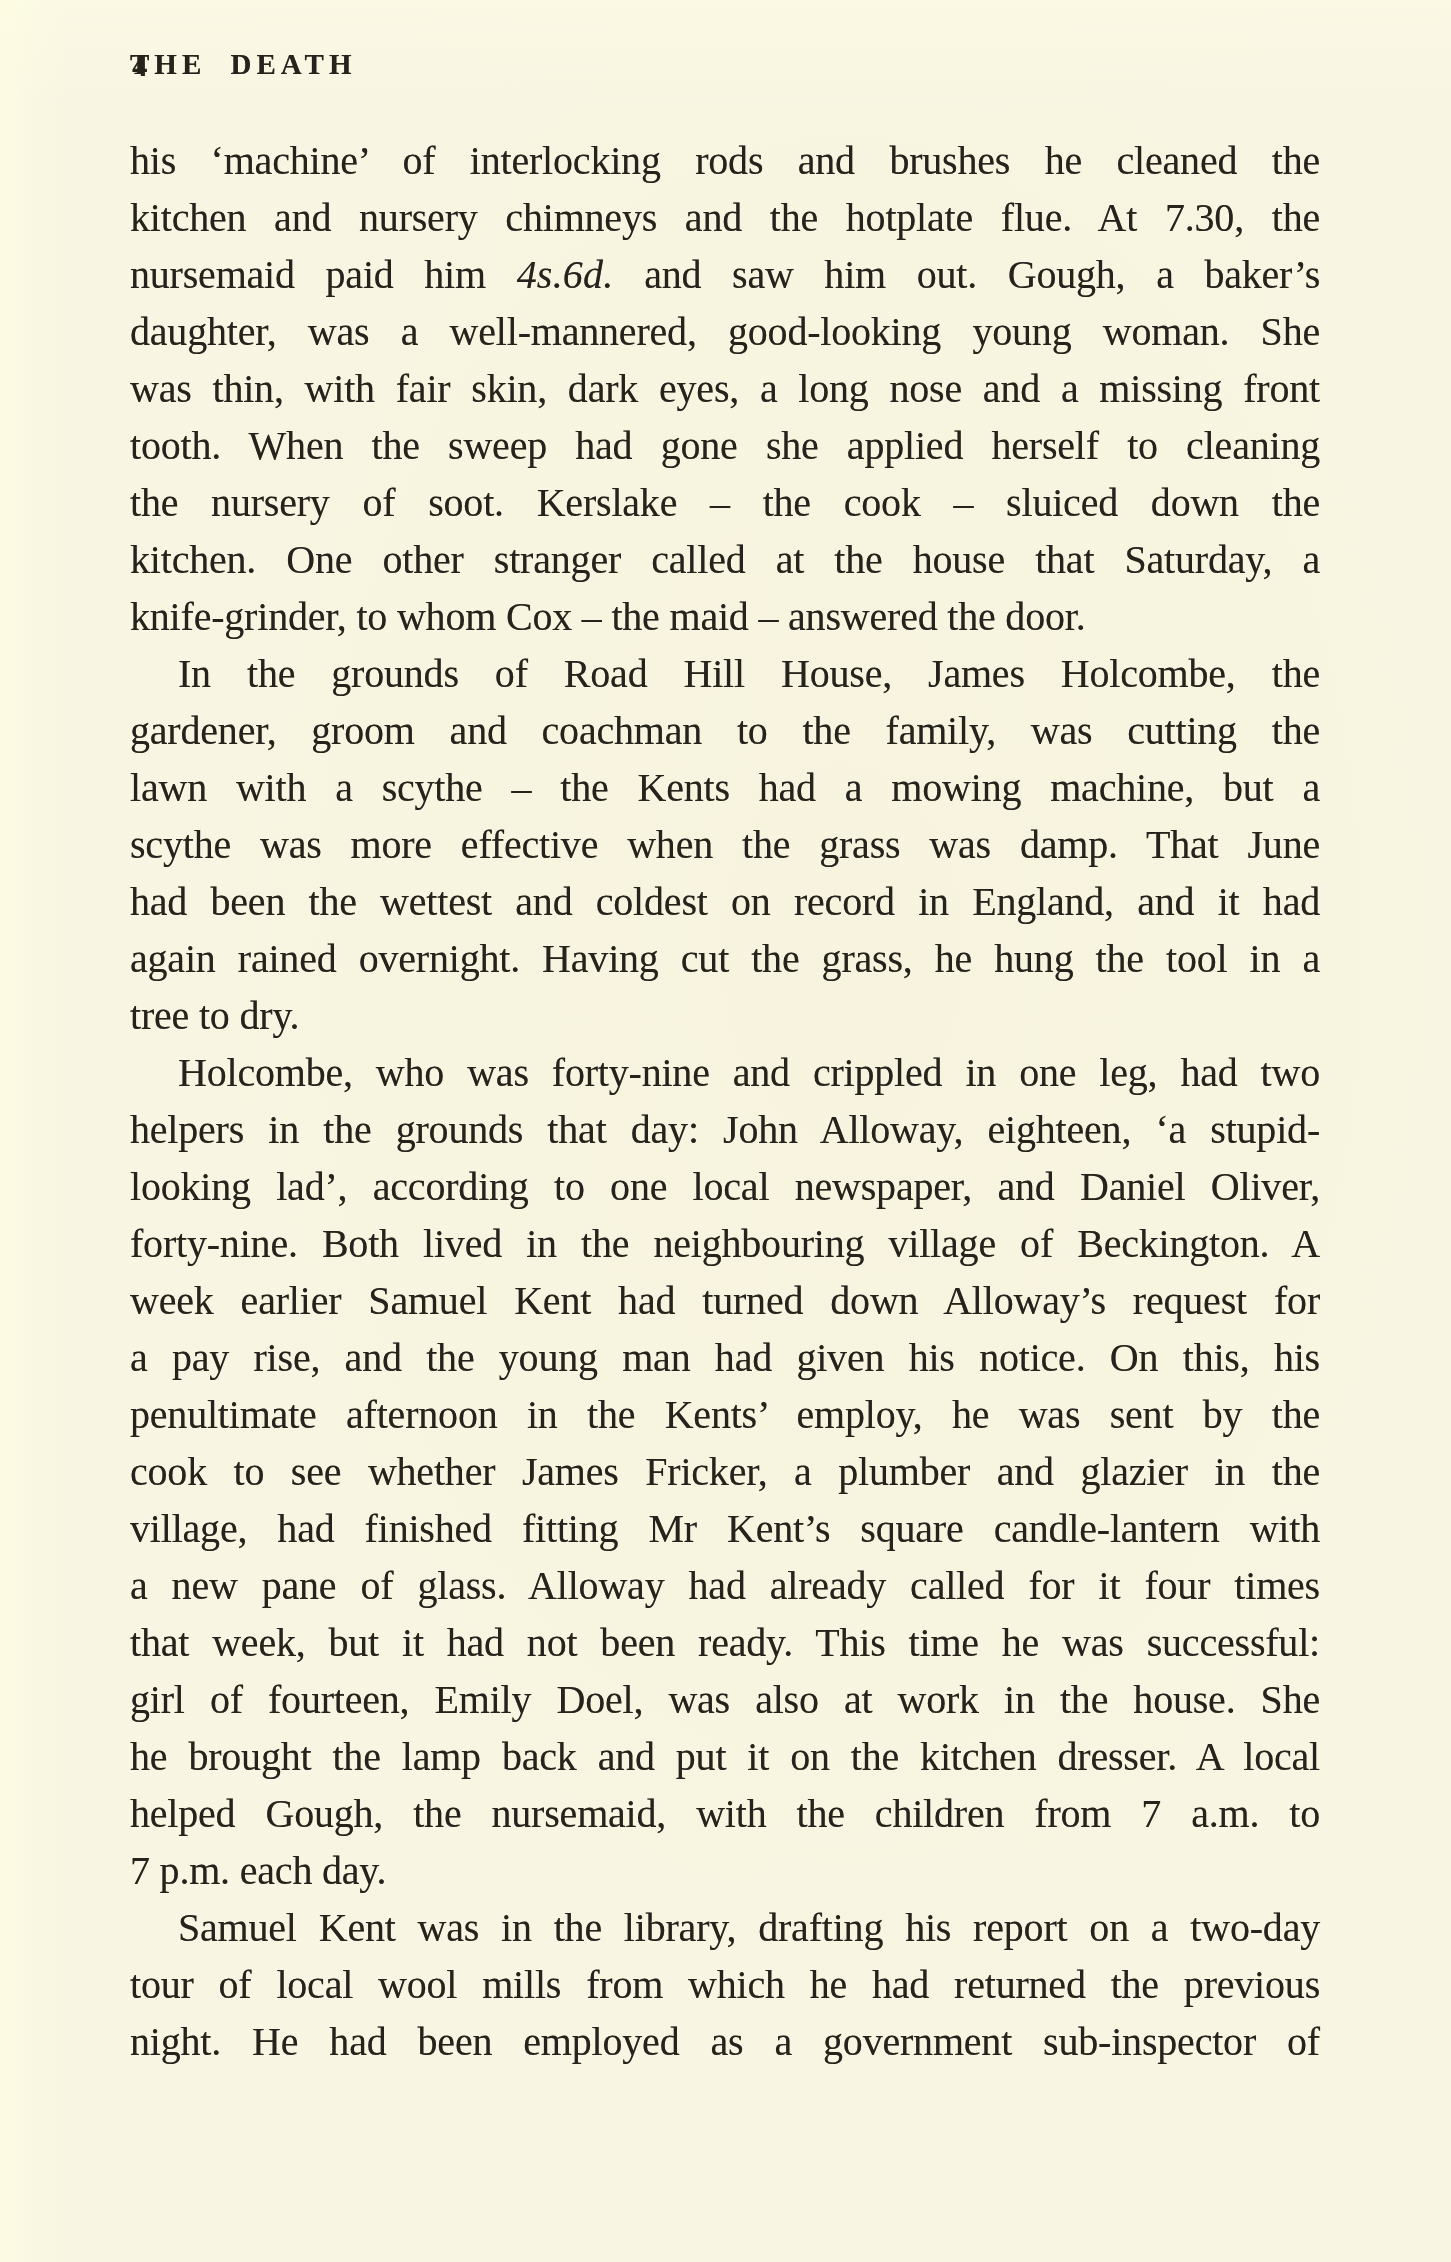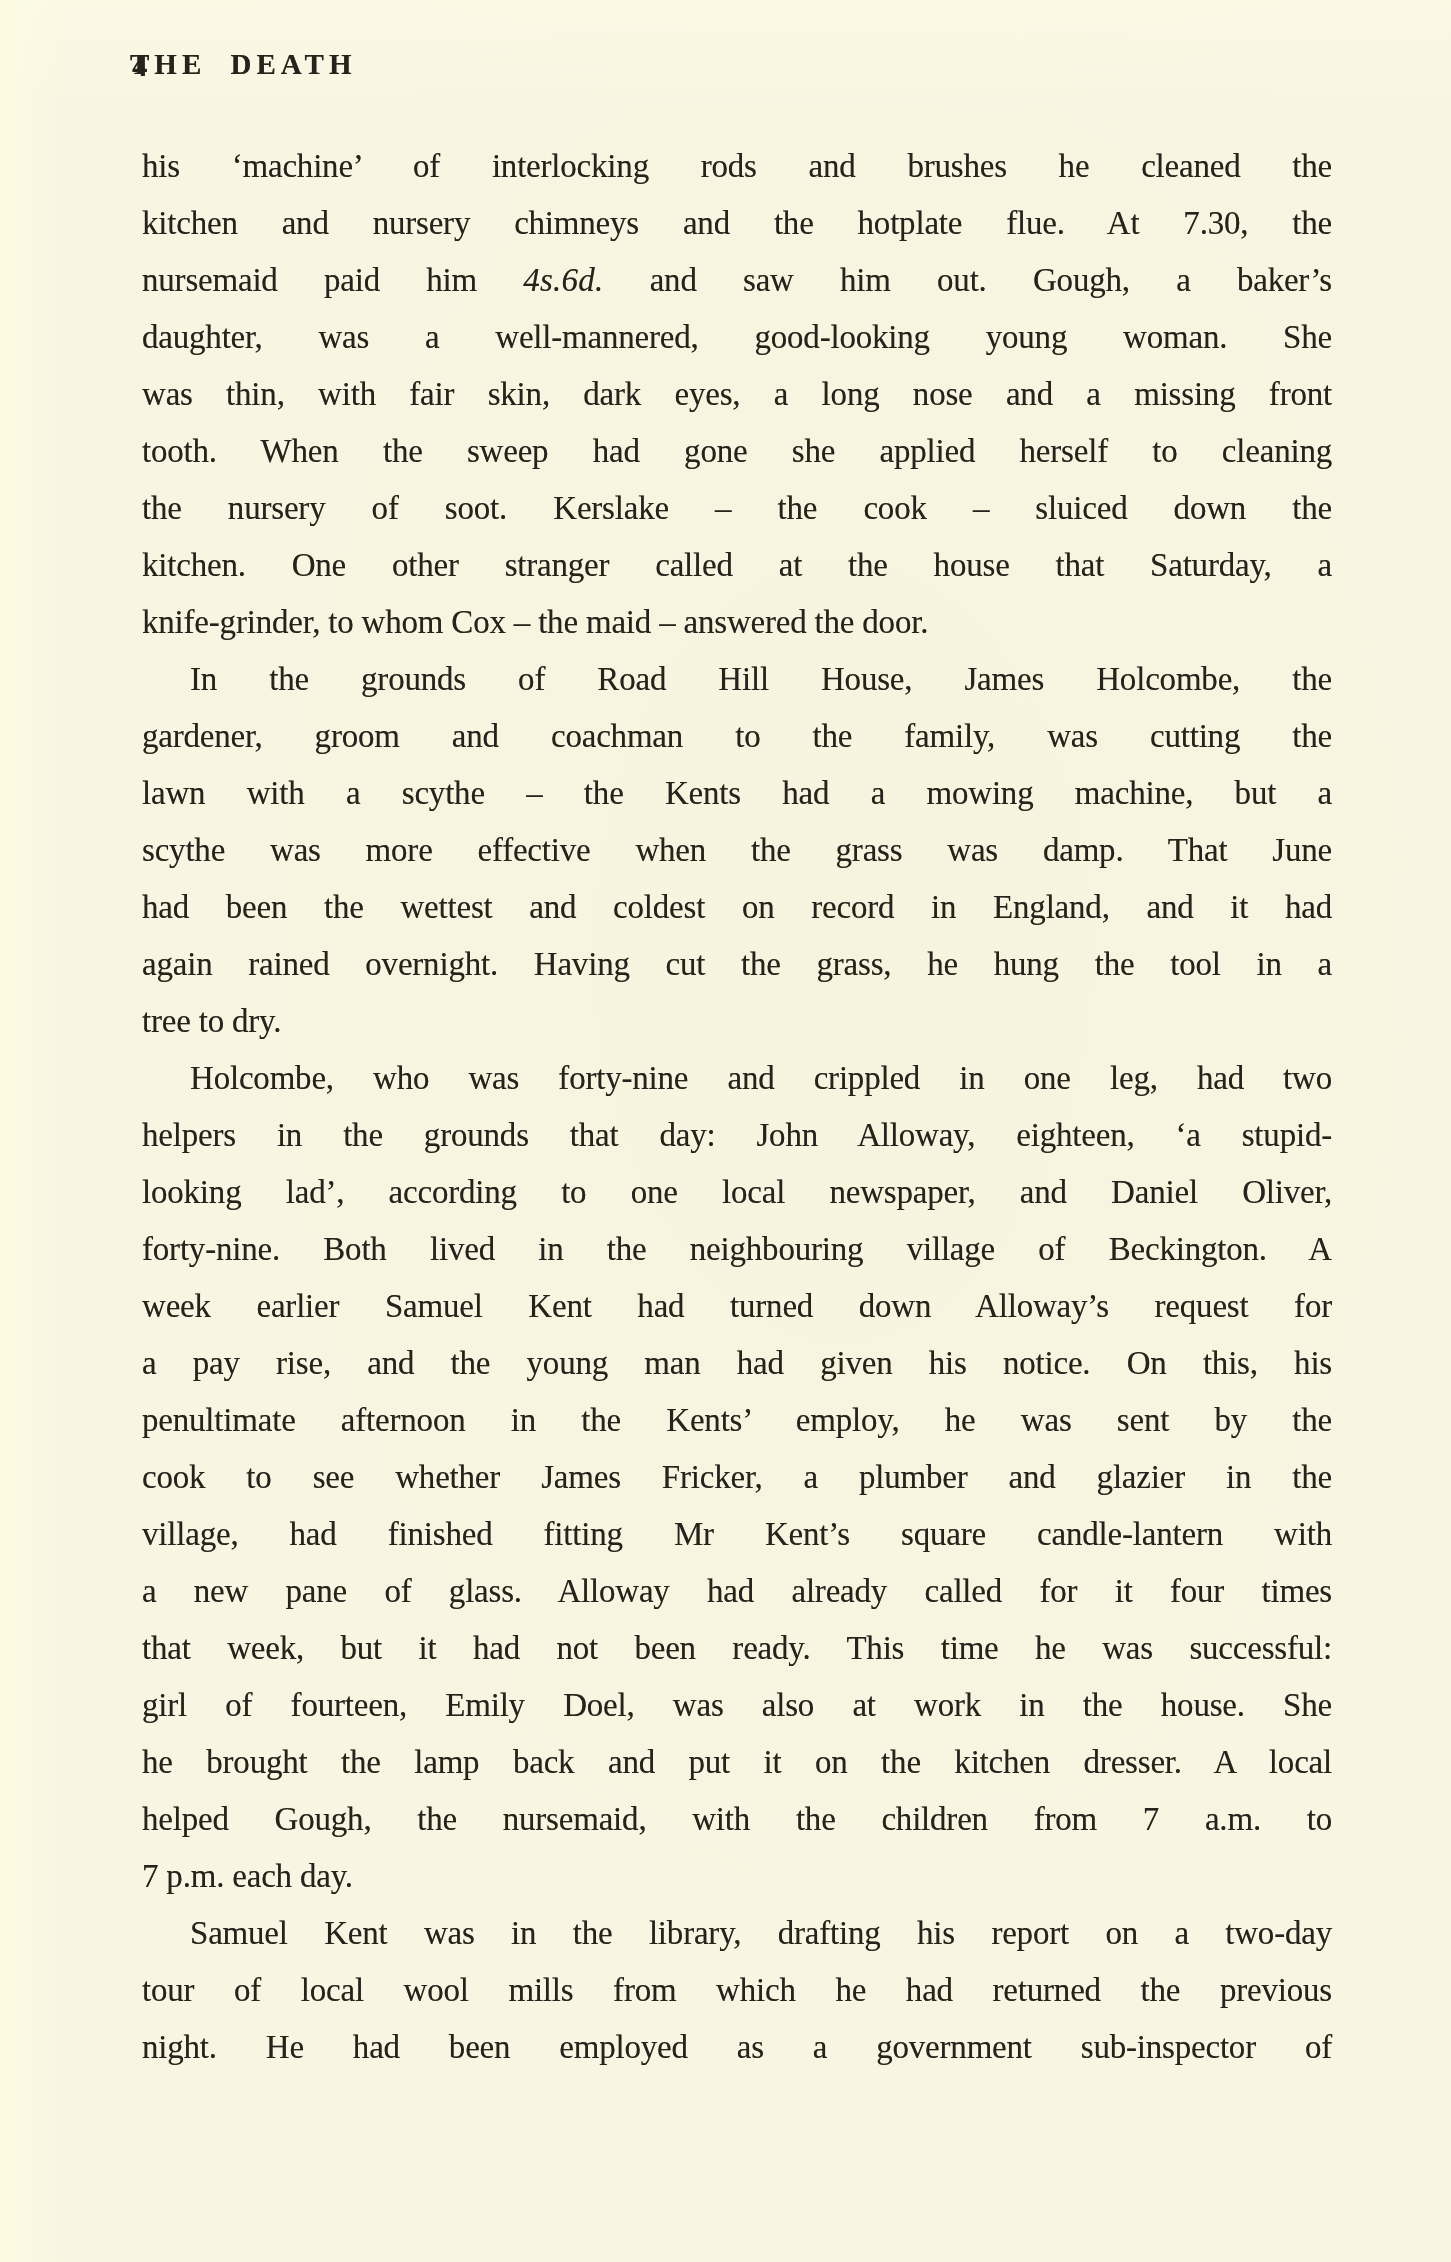--- a/index.html
+++ b/index.html
@@ -48,28 +48,27 @@
   .head-title {
     text-align: left;
     font-size: 29px;
     font-weight: bold;
     letter-spacing: 5px;
     word-spacing: 12px;
     text-shadow: 0 0 0.5px rgba(35,30,20,0.55);
   }
   .body-text {
     position: absolute;
-    left: 142px;
+    left: 130px;
     top: 132px;
     width: 1190px;
-    font-size: 33px;
+    font-size: 40px;
     line-height: 57px;
     letter-spacing: -0.2px;
     text-shadow: 0 0 0.6px rgba(40,34,22,0.45);
-    margin-top: 6px;
   }
   .line {
     height: 57px;
     text-align: justify;
     text-align-last: justify;
   }
   .line.para-end {
     text-align-last: left;
   }
   .line.indent {

